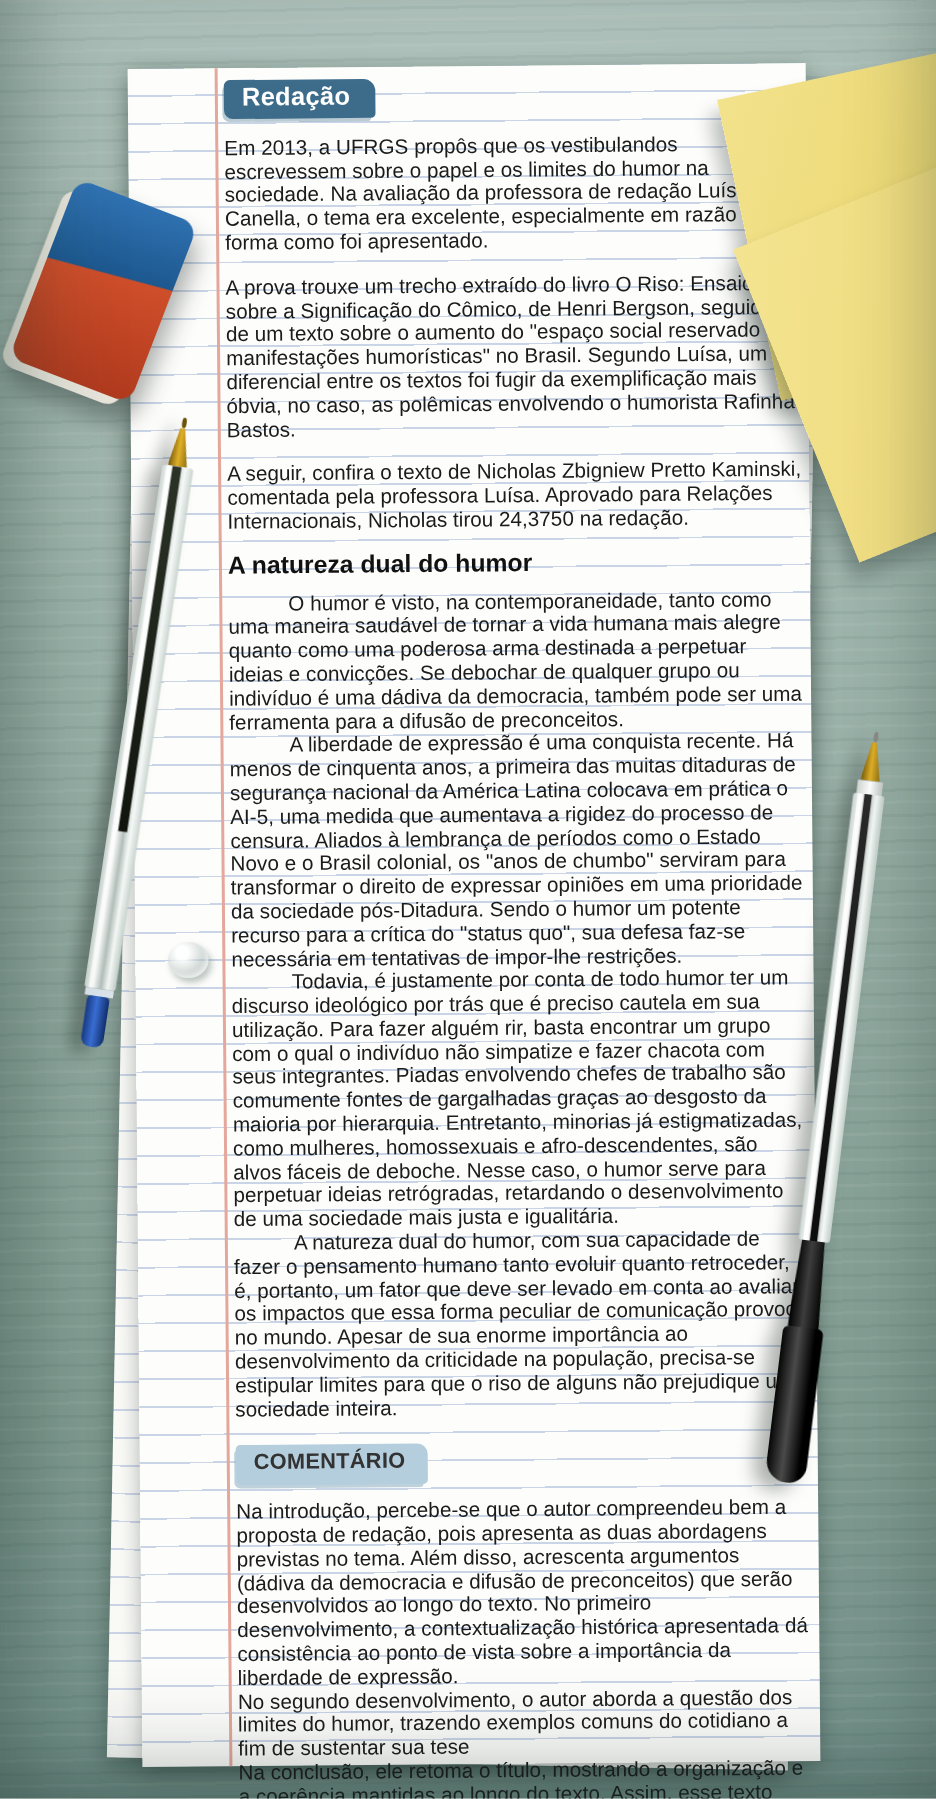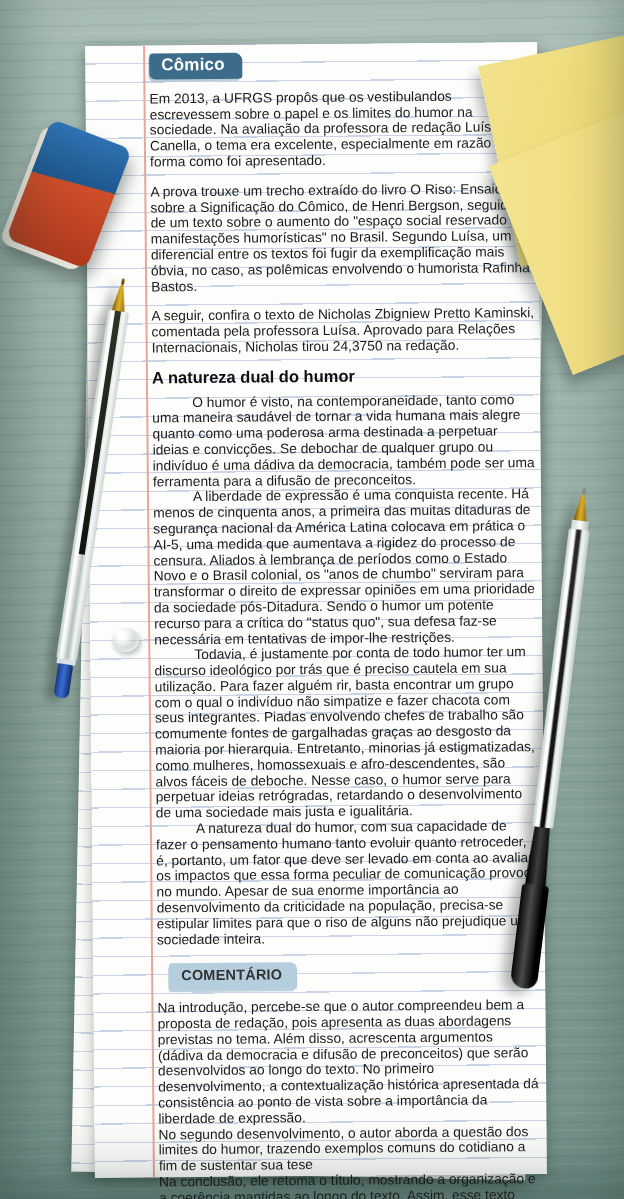--- a/index.html
+++ b/index.html
@@ -29,21 +29,21 @@
   .content{position:relative;padding:8px 5px 0 64px;color:#1b1b1b;
     font-size:13.8px;line-height:15.8px;}
   .tag{display:inline-block;font-weight:bold;letter-spacing:.2px;}
   .tag-redacao{background:#3d6c8b;color:#ffffff;font-size:17px;padding:4px 17px 6px 12px;
     border-radius:4px 8px 3px 6px;box-shadow:-2px 3px 0 -1px rgba(61,108,139,.35);}
   .intro{margin:12px 0 14px;}
   .intro + .intro{margin-top:0;}
   .essay-title{font-size:16.5px;font-weight:bold;margin:14px 0 9px;color:#111;}
   p.essay{margin:0;text-indent:40px;}
   .tag-comentario{background:#b5cedd;color:#333;font-size:14.5px;padding:5px 15px 6px 12px;
-    margin:16px 12px 10px;border-radius:3px 7px 3px 5px;box-shadow:-2px 3px 0 -1px rgba(140,175,195,.55);}
+    margin:16px 0 10px;border-radius:3px 7px 3px 5px;box-shadow:-2px 3px 0 -1px rgba(140,175,195,.55);}
   p.comment{margin:0;}
   
   .droplet{position:absolute;left:112px;top:628px;width:27px;height:24px;border-radius:50%;z-index:3;
     background:radial-gradient(circle at 35% 30%, rgba(255,255,255,.95) 0 16%, rgba(205,215,213,.55) 42%, rgba(128,148,146,.5) 76%, rgba(165,180,177,.35) 100%);
     box-shadow:2px 3px 4px rgba(70,95,88,.35), inset -2px -2px 3px rgba(255,255,255,.65);}
   
   .sticky{position:absolute;z-index:4;}
   .sticky-back{left:497px;top:42px;width:215px;height:205px;transform:rotate(-12deg);
     background:linear-gradient(115deg,#f2e28c 0%,#ecd873 55%,#dec75f 100%);
     box-shadow:-7px 9px 12px rgba(25,40,35,.30);}
@@ -85,21 +85,21 @@
     background:linear-gradient(90deg,#060606,#4a4a4a 40%,#000 82%);}
 </style>
 </head>
 <body>
 
 <div class="paper-back"></div>
 
 <div class="paper">
   <div class="margin-line"></div>
   <div class="content">
-    <span class="tag tag-redacao">Cômico</span>
+    <span class="tag tag-redacao">Redação</span>
     <p class="intro">Em 2013, a UFRGS propôs que os vestibulandos escrevessem sobre o papel e os limites do humor na sociedade. Na avaliação da professora de redação Luísa Canella, o tema era excelente, especialmente em razão da forma como foi apresentado.</p>
     <p class="intro">A prova trouxe um trecho extraído do livro O Riso: Ensaio sobre a Significação do Cômico, de Henri Bergson, seguido de um texto sobre o aumento do "espaço social reservado às manifestações humorísticas" no Brasil. Segundo Luísa, um diferencial entre os textos foi fugir da exemplificação mais óbvia, no caso, as polêmicas envolvendo o humorista Rafinha Bastos.</p>
     <p class="intro">A seguir, confira o texto de Nicholas Zbigniew Pretto Kaminski, comentada pela professora Luísa. Aprovado para Relações Internacionais, Nicholas tirou 24,3750 na redação.</p>
 
     <h2 class="essay-title">A natureza dual do humor</h2>
     <p class="essay">O humor é visto, na contemporaneidade, tanto como uma maneira saudável de tornar a vida humana mais alegre quanto como uma poderosa arma destinada a perpetuar ideias e convicções. Se debochar de qualquer grupo ou indivíduo é uma dádiva da democracia, também pode ser uma ferramenta para a difusão de preconceitos.</p>
     <p class="essay">A liberdade de expressão é uma conquista recente. Há menos de cinquenta anos, a primeira das muitas ditaduras de segurança nacional da América Latina colocava em prática o AI-5, uma medida que aumentava a rigidez do processo de censura. Aliados à lembrança de períodos como o Estado Novo e o Brasil colonial, os "anos de chumbo" serviram para transformar o direito de expressar opiniões em uma prioridade da sociedade pós-Ditadura. Sendo o humor um potente recurso para a crítica do "status quo", sua defesa faz-se necessária em tentativas de impor-lhe restrições.</p>
     <p class="essay">Todavia, é justamente por conta de todo humor ter um discurso ideológico por trás que é preciso cautela em sua utilização. Para fazer alguém rir, basta encontrar um grupo com o qual o indivíduo não simpatize e fazer chacota com seus integrantes. Piadas envolvendo chefes de trabalho são comumente fontes de gargalhadas graças ao desgosto da maioria por hierarquia. Entretanto, minorias já estigmatizadas, como mulheres, homossexuais e afro-descendentes, são alvos fáceis de deboche. Nesse caso, o humor serve para perpetuar ideias retrógradas, retardando o desenvolvimento de uma sociedade mais justa e igualitária.</p>
     <p class="essay">A natureza dual do humor, com sua capacidade de fazer o pensamento humano tanto evoluir quanto retroceder, é, portanto, um fator que deve ser levado em conta ao avaliar os impactos que essa forma peculiar de comunicação provoca no mundo. Apesar de sua enorme importância ao desenvolvimento da criticidade na população, precisa-se estipular limites para que o riso de alguns não prejudique uma sociedade inteira.</p>
 

